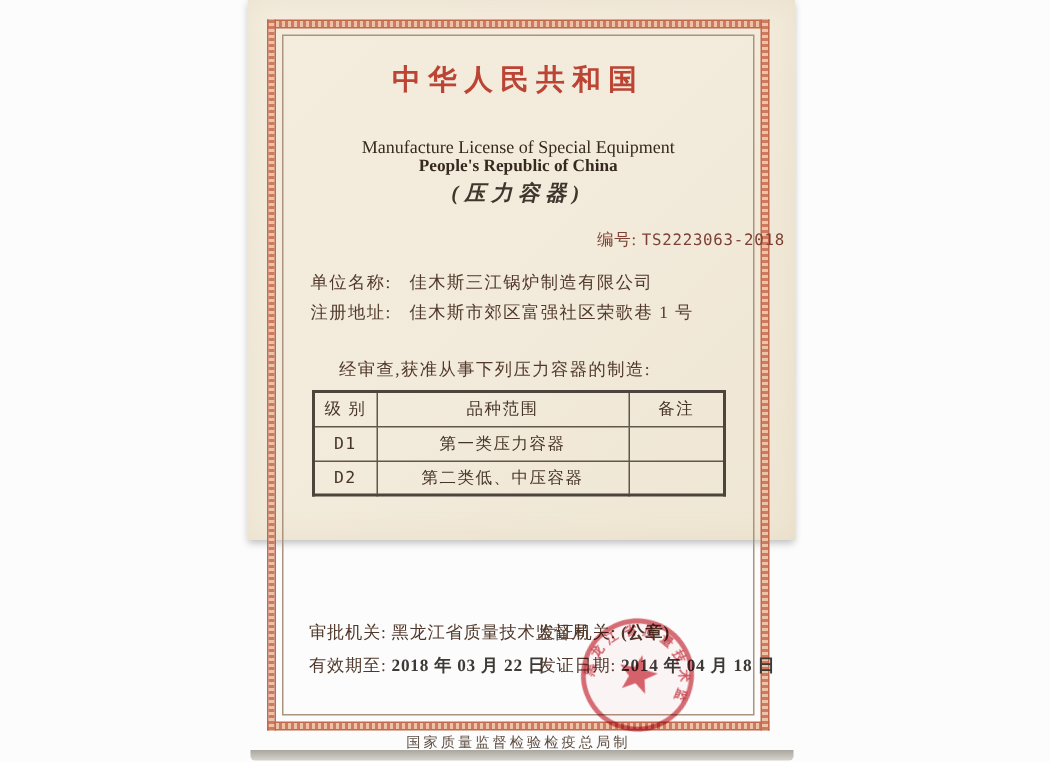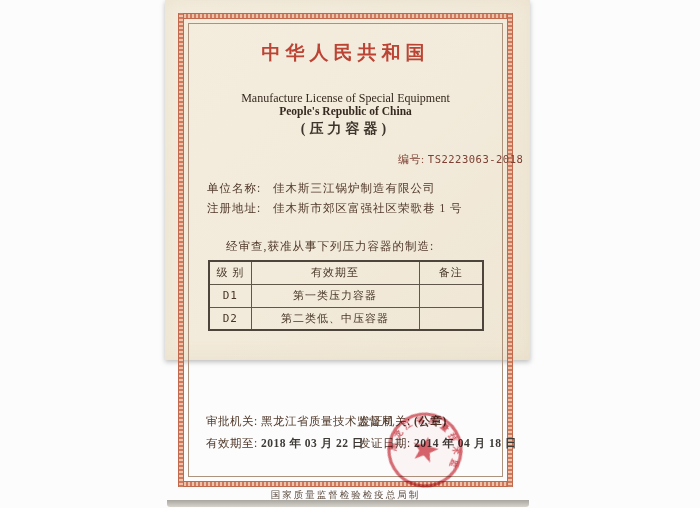--- a/index.html
+++ b/index.html
@@ -26,21 +26,21 @@
   .band.bottom { left:0; bottom:0; width:100%; height:6px; border-top:1px solid #c2684d; border-bottom:1px solid #c2684d; }
   .band.left   { left:0; top:0; width:6px; height:100%; border-left:1px solid #c2684d; border-right:1px solid #c2684d; }
   .band.right  { right:0; top:0; width:6px; height:100%; border-left:1px solid #c2684d; border-right:1px solid #c2684d; }
   .inner-line { position:absolute; inset:10px; border:1px solid #ab937d; }
 
   .t-center { position:absolute; left:13px; width:335px; text-align:center; }
   .title-cn1 { top:40px; font-size:19px; font-weight:bold; color:#bb4434; letter-spacing:5px; font-family:"Liberation Sans",sans-serif; }
   .title-cn2 { top:63px; font-size:21px; font-weight:bold; color:#bb4434; letter-spacing:2px; font-family:"Liberation Sans",sans-serif; }
   .title-en1 { top:91px;  font-size:12px; font-weight:normal; color:#36291f; }
   .title-en2 { top:105px; font-size:11.5px; font-weight:bold; color:#36291f; }
-  .subtitle  { top:120px; font-size:14px; color:#3e362c; letter-spacing:4px; font-weight:bold; }
+  .subtitle  { top:120px; font-size:14px; color:#3e362c; letter-spacing:4px; font-weight:bold;font-style:italic; }
 
   .serial { position:absolute; left:233px; top:152px; font-size:11px; color:#7d4033; letter-spacing:.5px; white-space:nowrap; }
   .serial .num { font-family:"DejaVu Sans Mono",monospace; font-size:10.5px; }
 
   .field { position:absolute; left:42px; font-size:11.5px; color:#50392b; letter-spacing:1px; white-space:nowrap; }
   .field .lab { margin-right:8px; }
   .f-company { top:181px; }
   .f-address { top:201px; }
 
   .statement { position:absolute; left:61px; top:239px; font-size:11.5px; color:#50392b; letter-spacing:1px; }
@@ -108,21 +108,21 @@
 
     <table class="scope">
       <colgroup>
           <col class="c1">
           <col class="c2">
           <col class="c3">
         </colgroup>
       <tbody>
           <tr>
         <td>级 别</td>
-        <td>有效期至</td>
+        <td>品种范围</td>
         <td>备注</td>
       </tr>
       <tr>
         <td class="lvl">D1</td>
         <td>第一类压力容器</td>
         <td></td>
       </tr>
       <tr>
         <td class="lvl">D2</td>
         <td>第二类低、中压容器</td>

